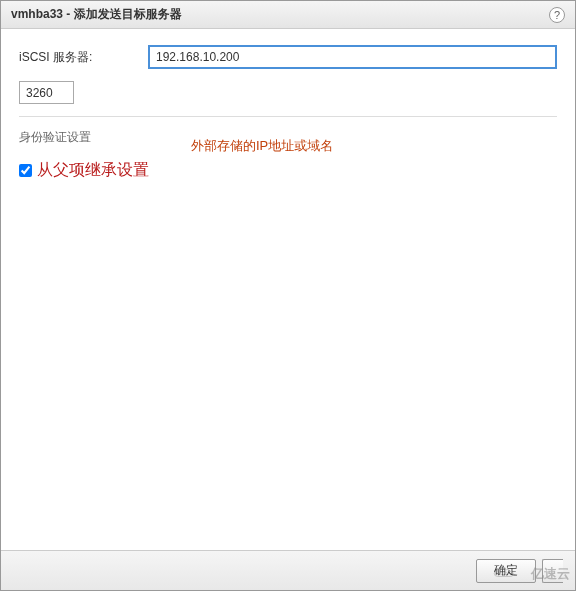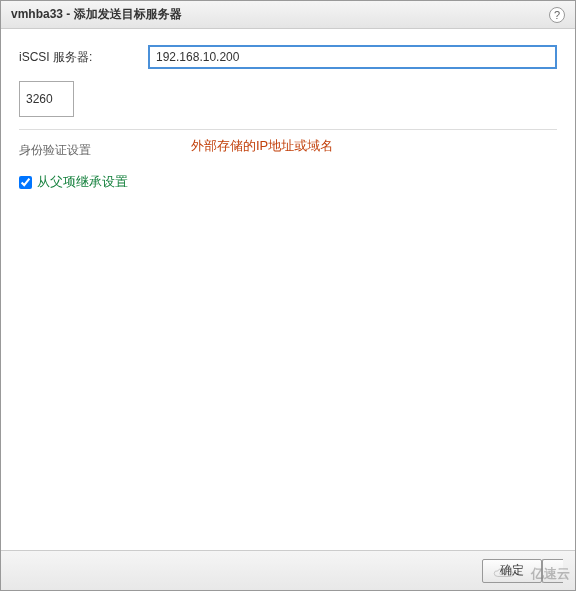--- a/index.html
+++ b/index.html
@@ -70,21 +70,21 @@
       height: 24px;
       border: 2px solid #4a90d9;
       padding: 2px 6px;
       font-size: 12px;
       color: #333;
       outline: none;
       margin-left: 42px;
     }
     .form-input-narrow {
       width: 55px;
-      height: 36px;
+      height: 23px;
       border: 1px solid #aaa;
       padding: 2px 6px;
       font-size: 12px;
       color: #333;
     }
     .divider {
       border: none;
       border-top: 1px solid #ddd;
       margin: 8px 0 12px 0;
     }
@@ -104,29 +104,30 @@
     .checkbox-row {
       display: flex;
       align-items: center;
       gap: 5px;
     }
     .checkbox {
       width: 13px;
       height: 13px;
     }
     .checkbox-label {
-      color: #15803d;
-      font-size: 13px;
+      color: #b91c1c;
+      font-size: 16px;
     }
     .footer {
       background: linear-gradient(to bottom, #f5f5f5, #e8e8e8);
       border-top: 1px solid #ccc;
       padding: 8px 12px;
       display: flex;
       justify-content: flex-end;
+      gap: 6px;
       height: 40px;
       align-items: center;
     }
     .btn {
       min-width: 60px;
       height: 24px;
       border: 1px solid #999;
       background: linear-gradient(to bottom, #fdfdfd, #e8e8e8);
       border-radius: 2px;
       cursor: pointer;

